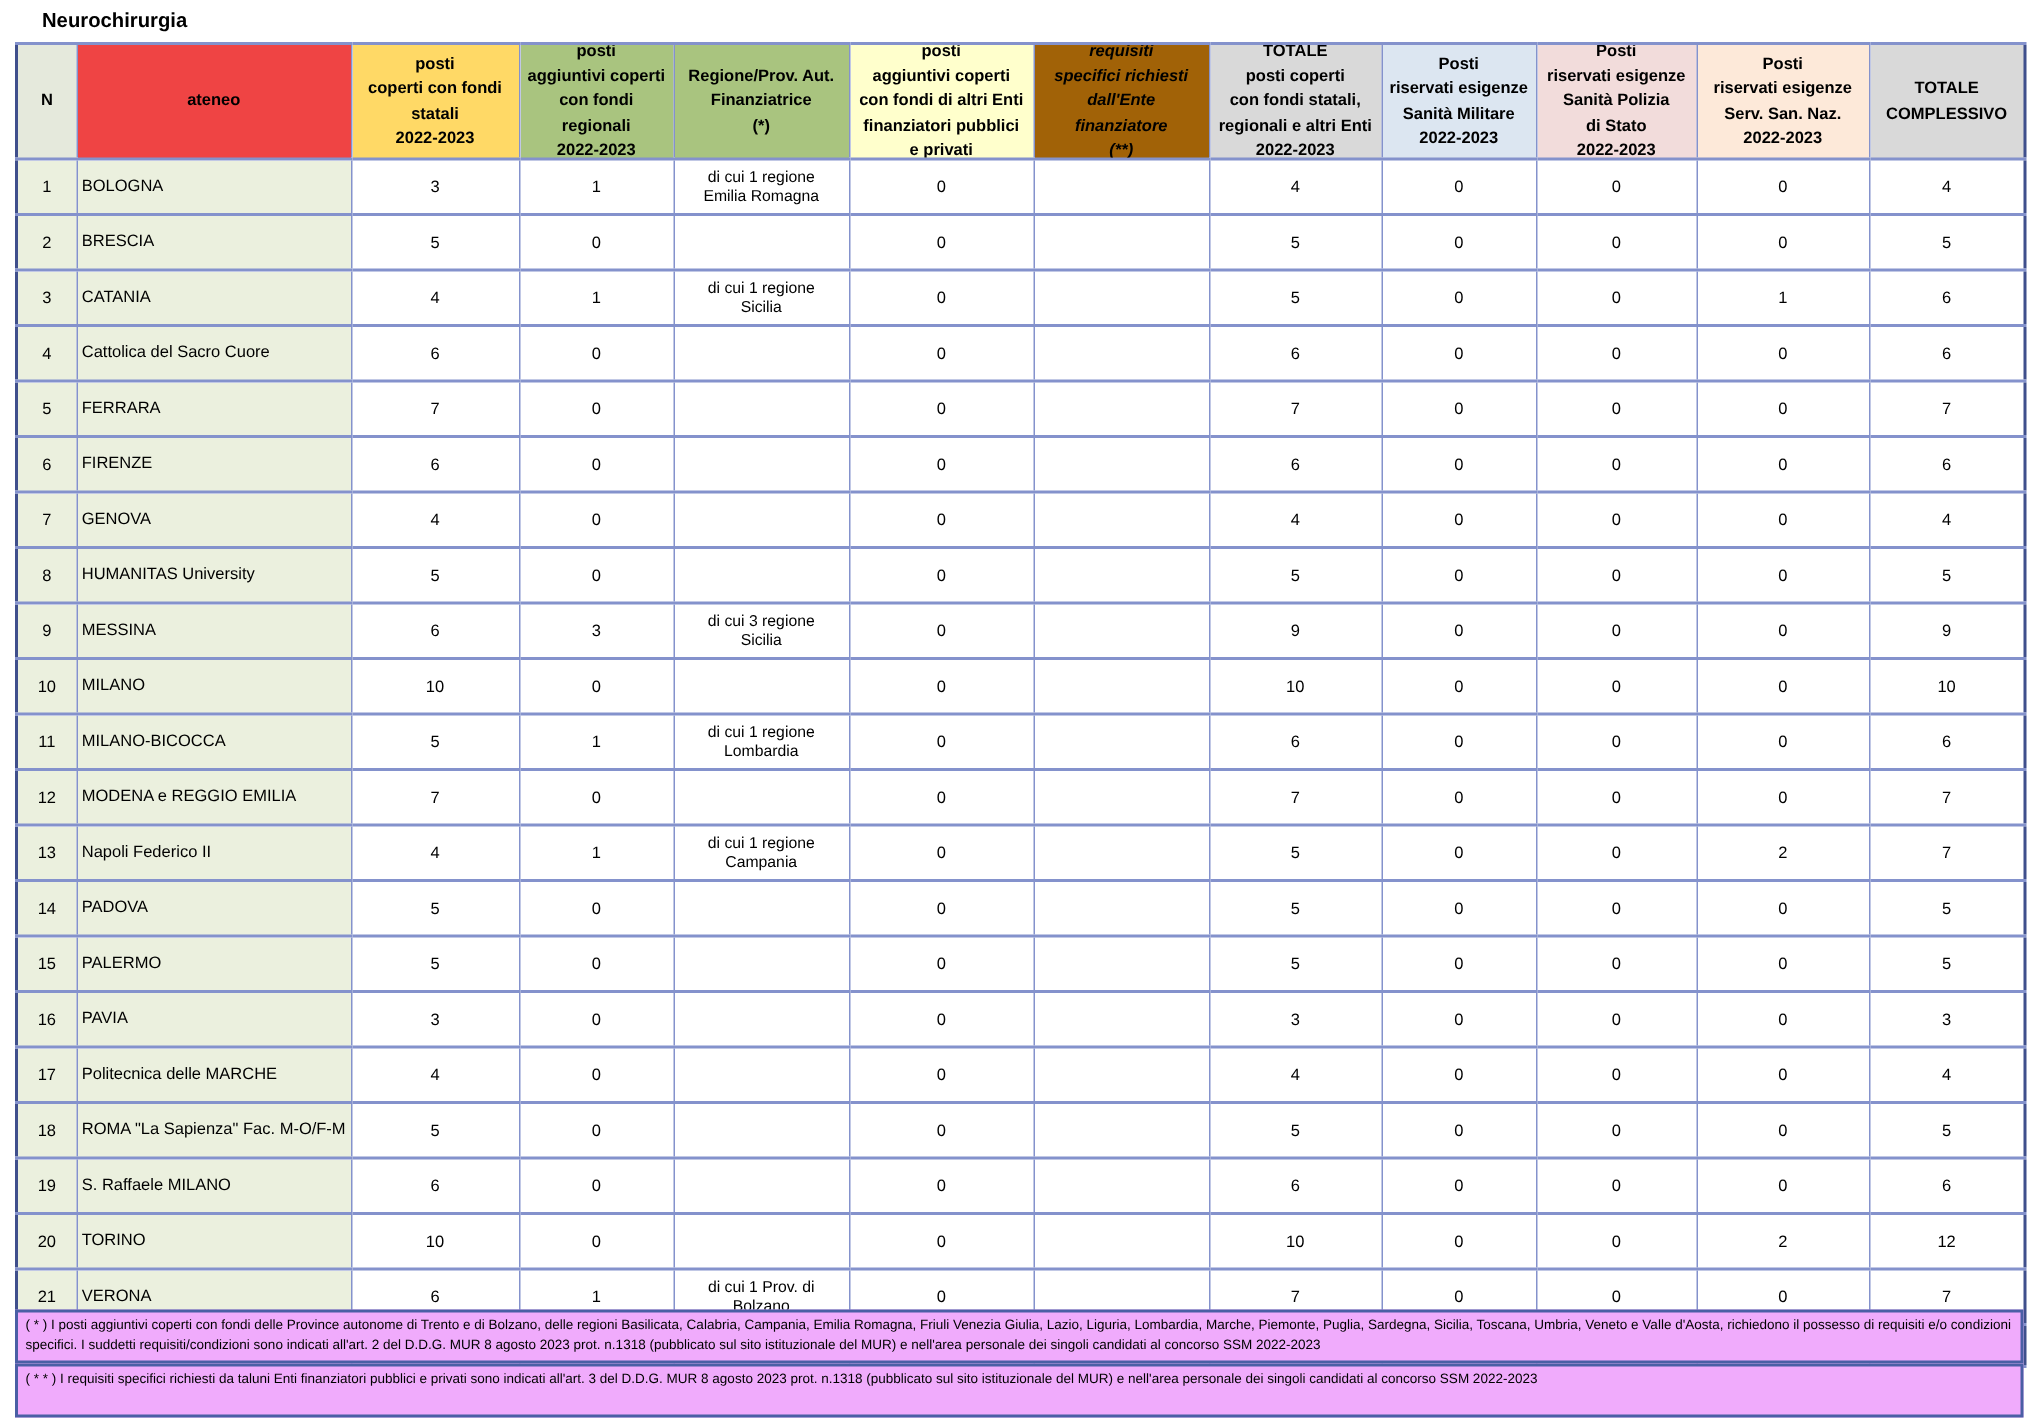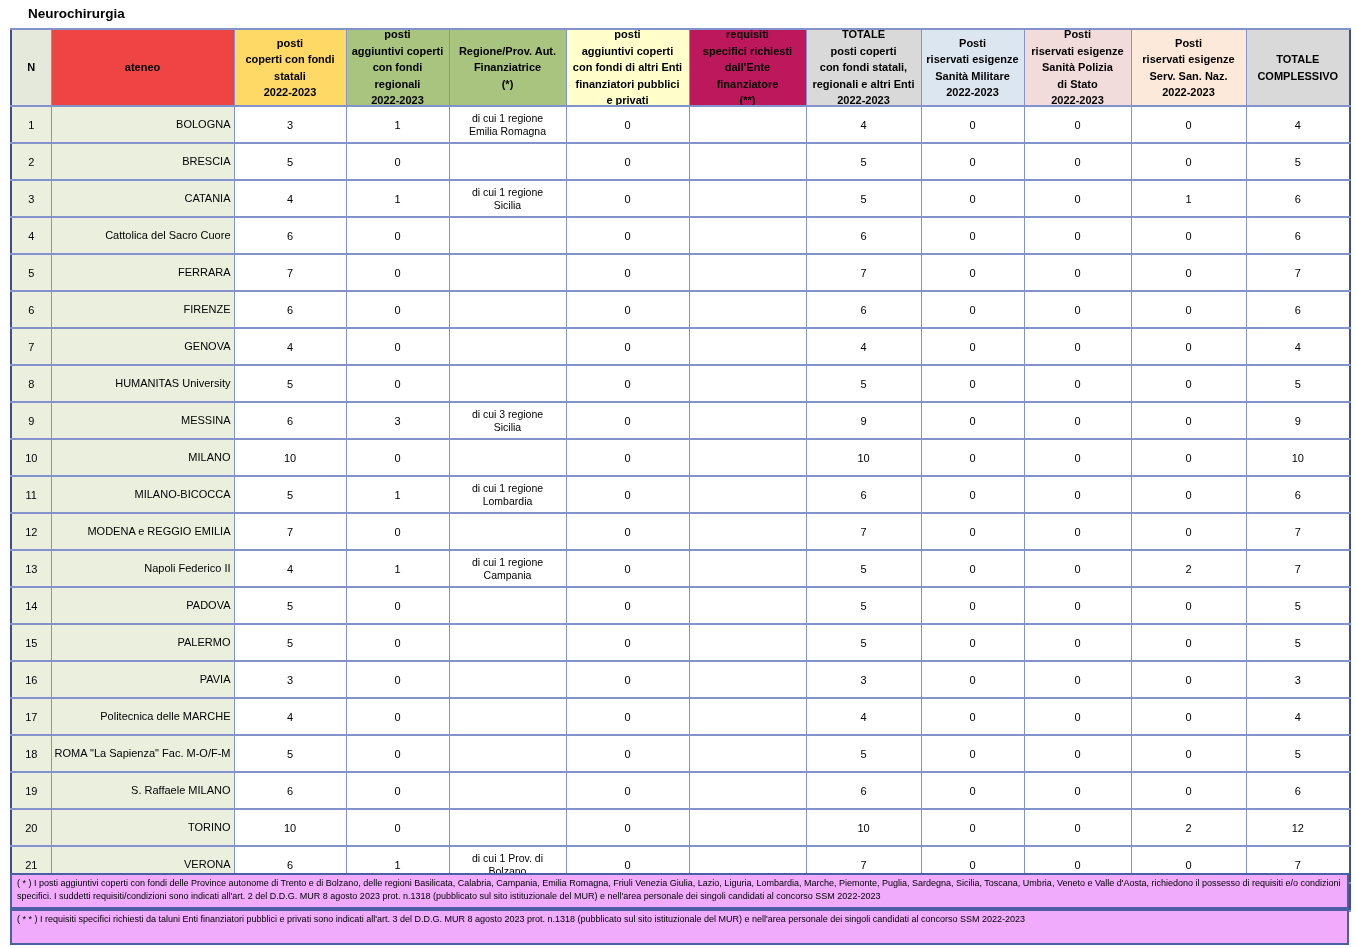--- a/index.html
+++ b/index.html
@@ -23,21 +23,21 @@
     overflow:hidden;
   }
   th .hwrap{
     height:75px;display:flex;align-items:center;justify-content:center;overflow:hidden;
   }
   th .hwrap span{
     display:block;white-space:pre-line;font-weight:bold;font-size:11px;line-height:16.5px;
   }
   tbody td{height:33px;}
   td.c-n{background:var(--row-band);}
-  td.c-ateneo{background:var(--row-band);text-align:right;padding:1px 3px;line-height:13px;}
+  td.c-ateneo{background:var(--row-band);text-align:left;padding:1px 3px;line-height:13px;}
   td.c-region{font-size:10.5px;line-height:13px;white-space:pre-line;}
   tr.totals td{height:26px;background:#fff;}
   tr.totals td.t-label{text-align:right;padding-right:3px;}
   
   col.c0{width:40px}  col.c1{width:183px} col.c2{width:112px} col.c3{width:103px}
   col.c4{width:117px} col.c5{width:123px} col.c6{width:117px} col.c7{width:115px}
   col.c8{width:103px} col.c9{width:107px} col.c10{width:115px} col.c11{width:104px}
   .footnote{
     position:absolute;left:10px;width:1325px;
     border:2px solid #4A5FA5;
@@ -104,21 +104,21 @@
         </th>
         <th style="background: rgb(255, 255, 204);">
           <div class="hwrap">
             <span>posti
 aggiuntivi coperti
 con fondi di altri Enti
 finanziatori pubblici
 e privati</span>
           </div>
         </th>
-        <th style="background: #be185d;">
+        <th style="background: #a16207; font-style: italic;">
           <div class="hwrap">
             <span>requisiti
 specifici richiesti
 dall'Ente
 finanziatore
 (**)</span>
           </div>
         </th>
         <th style="background: rgb(217, 217, 217);">
           <div class="hwrap">

